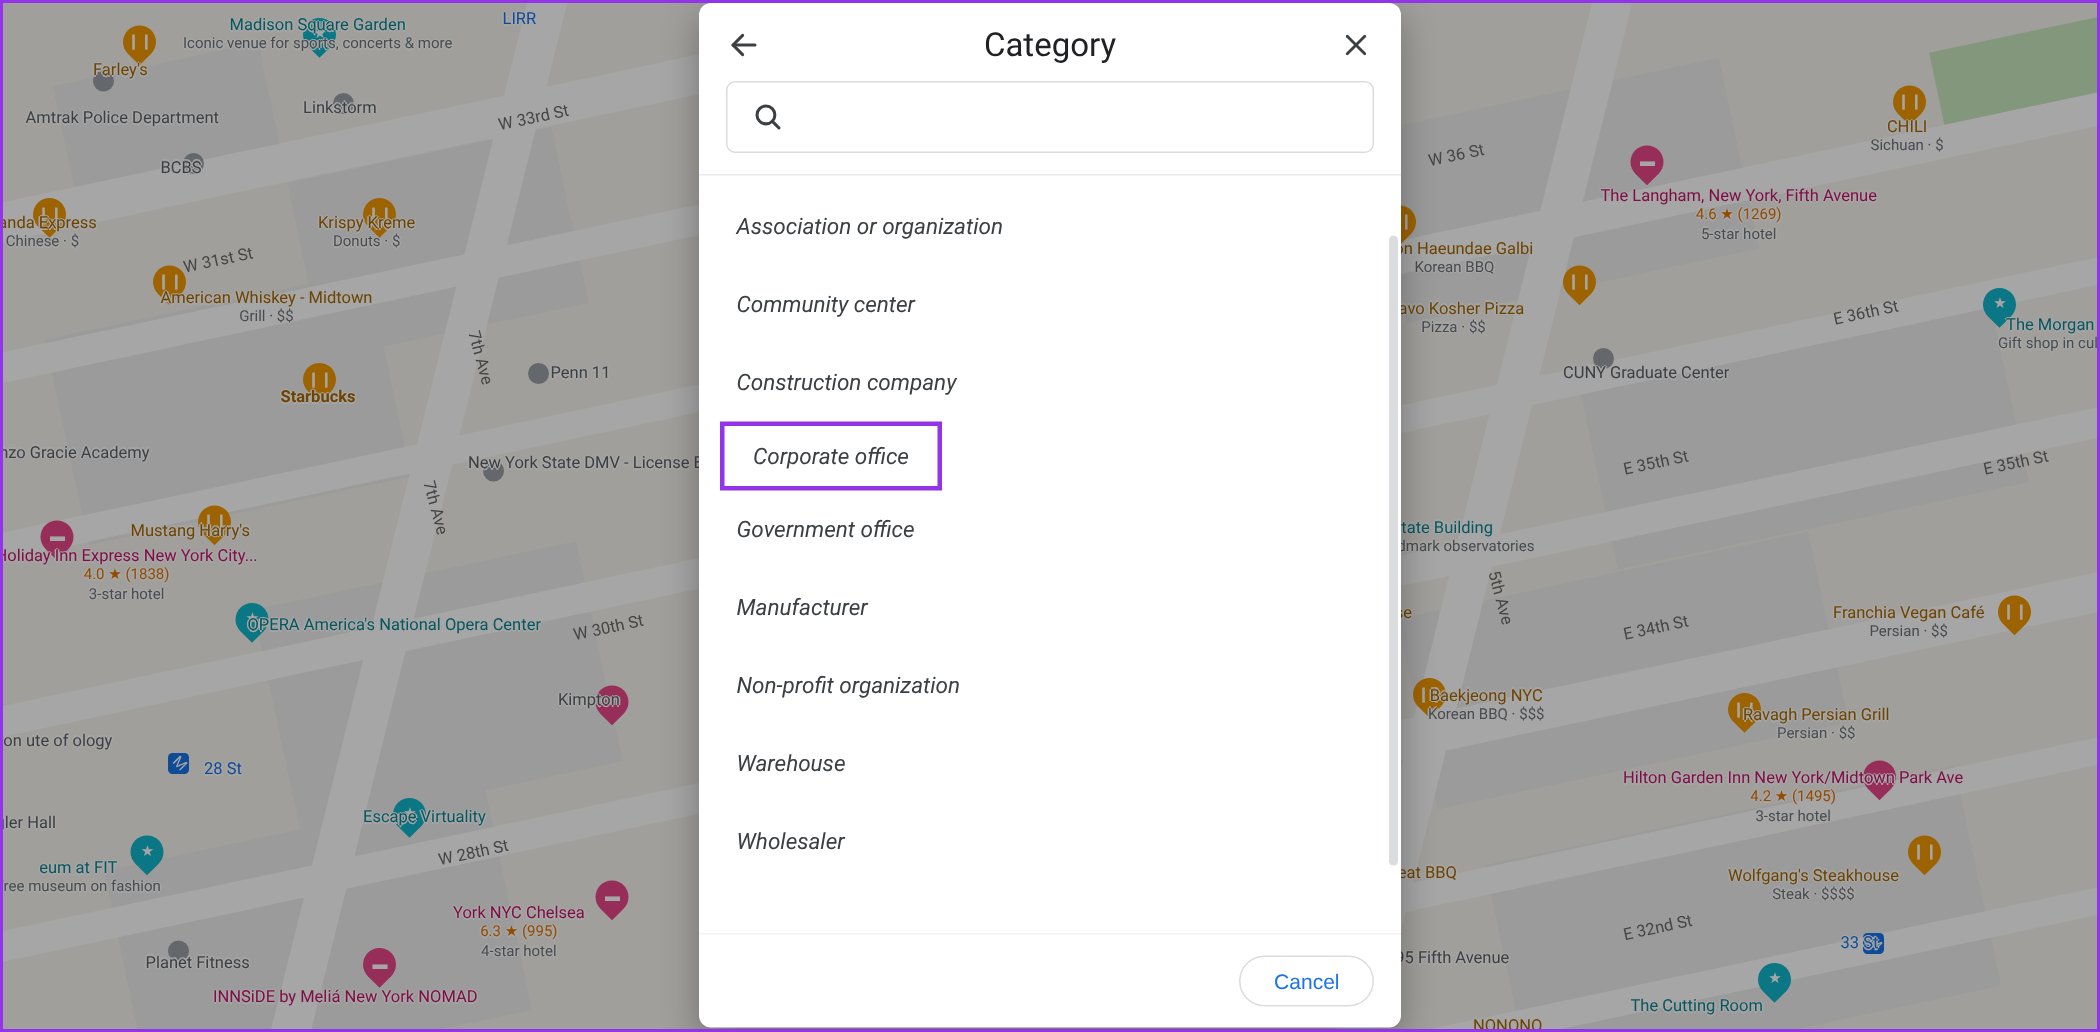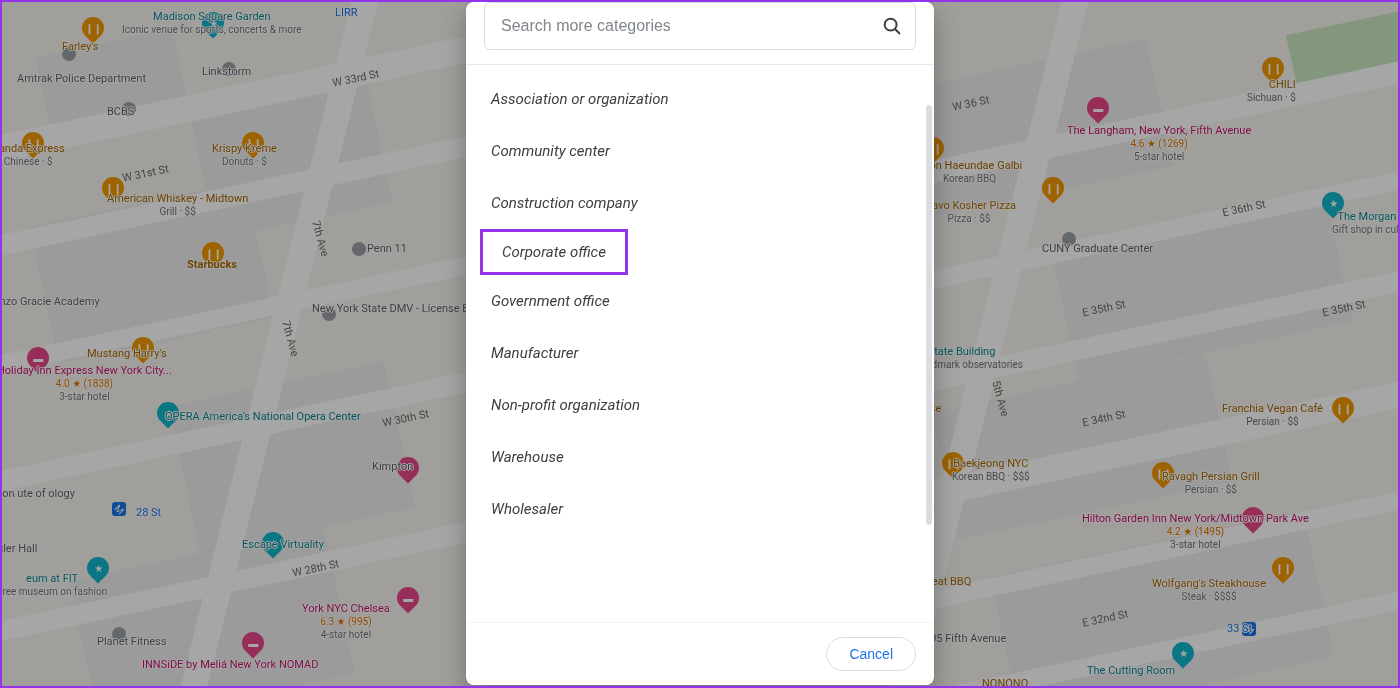--- a/index.html
+++ b/index.html
@@ -312,21 +312,21 @@
       <div class="poi-label pink" style="left: 300px; top: 600px;"><span>York NYC Chelsea</span><span class="poi-rating">6.3 ★ (995)</span><span class="poi-sub">4-star hotel</span></div>
       <div class="pin gray" style="left: 110px; top: 625px;"></div>
       <div class="poi-label gray" style="left: 95px; top: 633px;"><span>Planet Fitness</span></div>
       <div class="pin pink" style="left: 240px; top: 630px;">
         <span>▬</span>
       </div>
       <div class="poi-label pink" style="left: 140px; top: 656px;"><span>INNSiDE by Meliá New York NOMAD</span></div>
       <div class="pin orange" style="left: 1260px; top: 55px;">
         <span>❙❙</span>
       </div>
-      <div class="poi-label orange" style="left: 1245px; top: 76px; text-align: right;"><span>CHILI</span><span class="poi-sub">Sichuan · $</span></div>
+      <div class="poi-label orange" style="left: 1245px; top: 76px;"><span>CHILI</span><span class="poi-sub">Sichuan · $</span></div>
       <div class="pin pink" style="left: 1085px; top: 95px;">
         <span>▬</span>
       </div>
       <div class="poi-label pink" style="left: 1065px; top: 122px;"><span>The Langham, New York, Fifth Avenue</span><span class="poi-rating">4.6 ★ (1269)</span><span class="poi-sub">5-star hotel</span></div>
       <div class="pin orange" style="left: 920px; top: 135px;">
         <span>❙❙</span>
       </div>
       <div class="poi-label orange" style="left: 915px; top: 157px;"><span>Yoon Haeundae Galbi</span><span class="poi-sub">Korean BBQ</span></div>
       <div class="pin orange" style="left: 1040px; top: 175px;">
         <span>❙❙</span>
@@ -374,24 +374,38 @@
       <div class="poi-label orange" style="left: 980px; top: 675px;"><span>NONONO</span></div>
       <div class="poi-label gray" style="left: -8px; top: 485px;"><span>'tion ute of ology</span></div>
       <div class="poi-label gray" style="left: -5px; top: 540px;"><span>gler Hall</span></div>
       <div class="poi-label gray" style="left: 895px; top: 100px;"><span>d Care</span></div>
     </div>
 </div>
 
 <div class="scrim"></div>
 
 <div class="modal">
+  <div class="modal-header">
+    <div class="icon-btn">
+      <svg width="22" height="22" viewBox="0 0 24 24" fill="none" stroke="#3c4043" stroke-width="2.2" stroke-linecap="round" stroke-linejoin="round">
+          <line x1="20" y1="12" x2="4" y2="12"></line>
+          <polyline points="11 5 4 12 11 19"></polyline>
+        </svg>
+    </div>
+    <h1>Category</h1>
+    <div class="icon-btn">
+      <svg width="20" height="20" viewBox="0 0 24 24" fill="none" stroke="#3c4043" stroke-width="2.2" stroke-linecap="round">
+          <line x1="5" y1="5" x2="19" y2="19"></line>
+          <line x1="19" y1="5" x2="5" y2="19"></line>
+        </svg>
+    </div>
+  </div>
 
   <div class="search-wrap">
     <div class="search-box">
-      <input type="text" placeholder="Search more categories" style="">
       <span>
         <svg width="22" height="22" viewBox="0 0 24 24" fill="none" stroke="#3c4043" stroke-width="2.2">
             <circle cx="10.5" cy="10.5" r="6.5"></circle>
             <line x1="20" y1="20" x2="15.2" y2="15.2" stroke-linecap="round"></line>
           </svg>
       </span>
     </div>
   </div>
 
   <div class="divider"></div>

